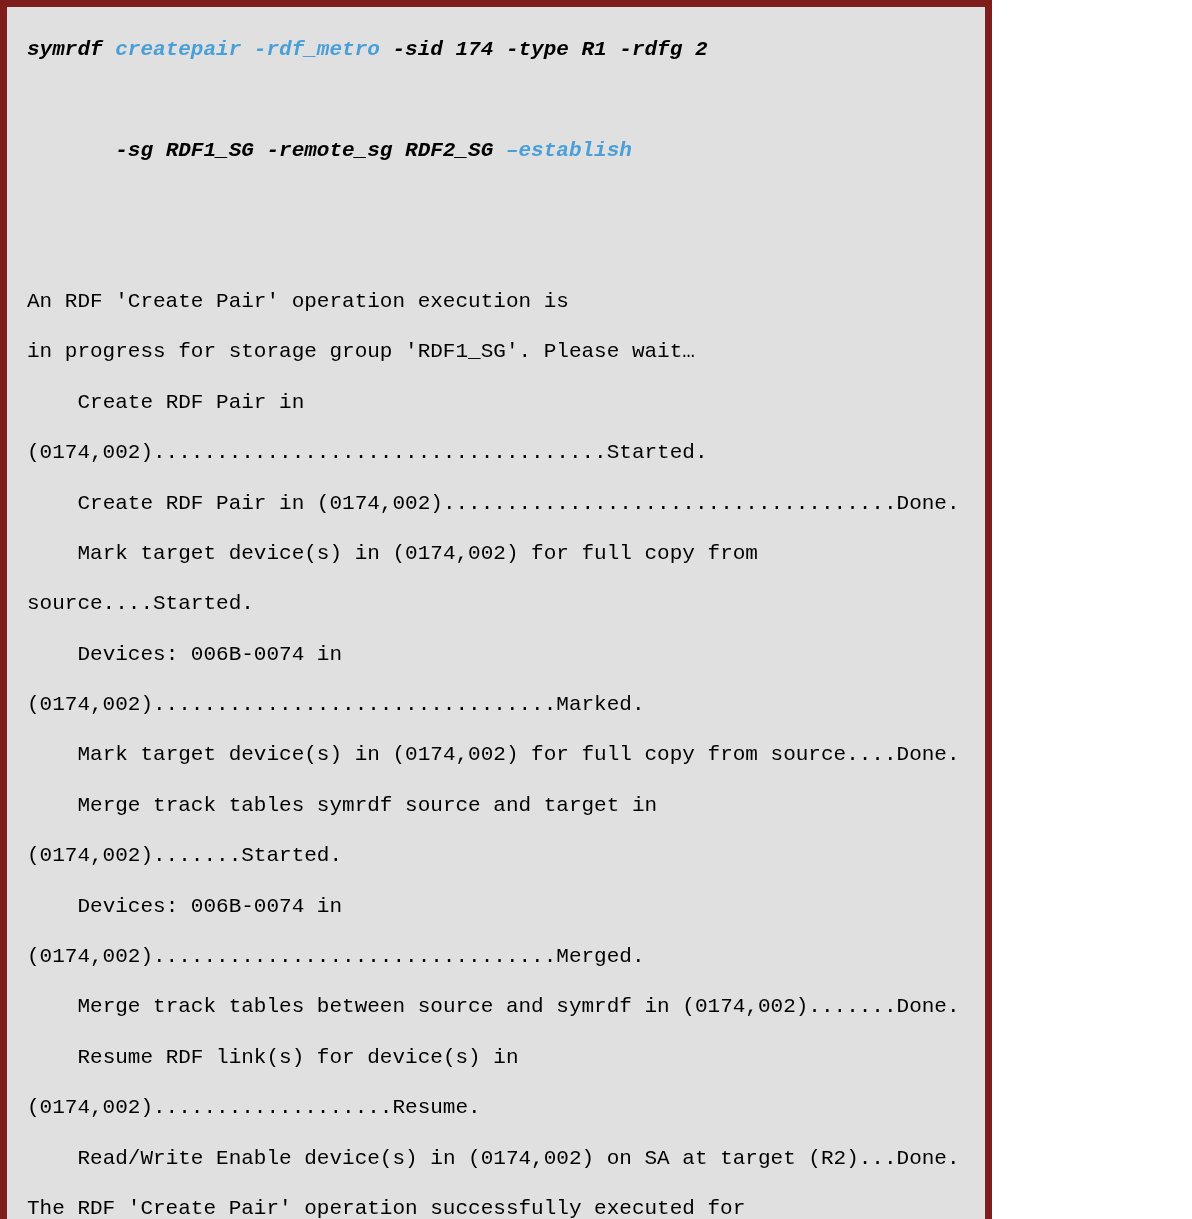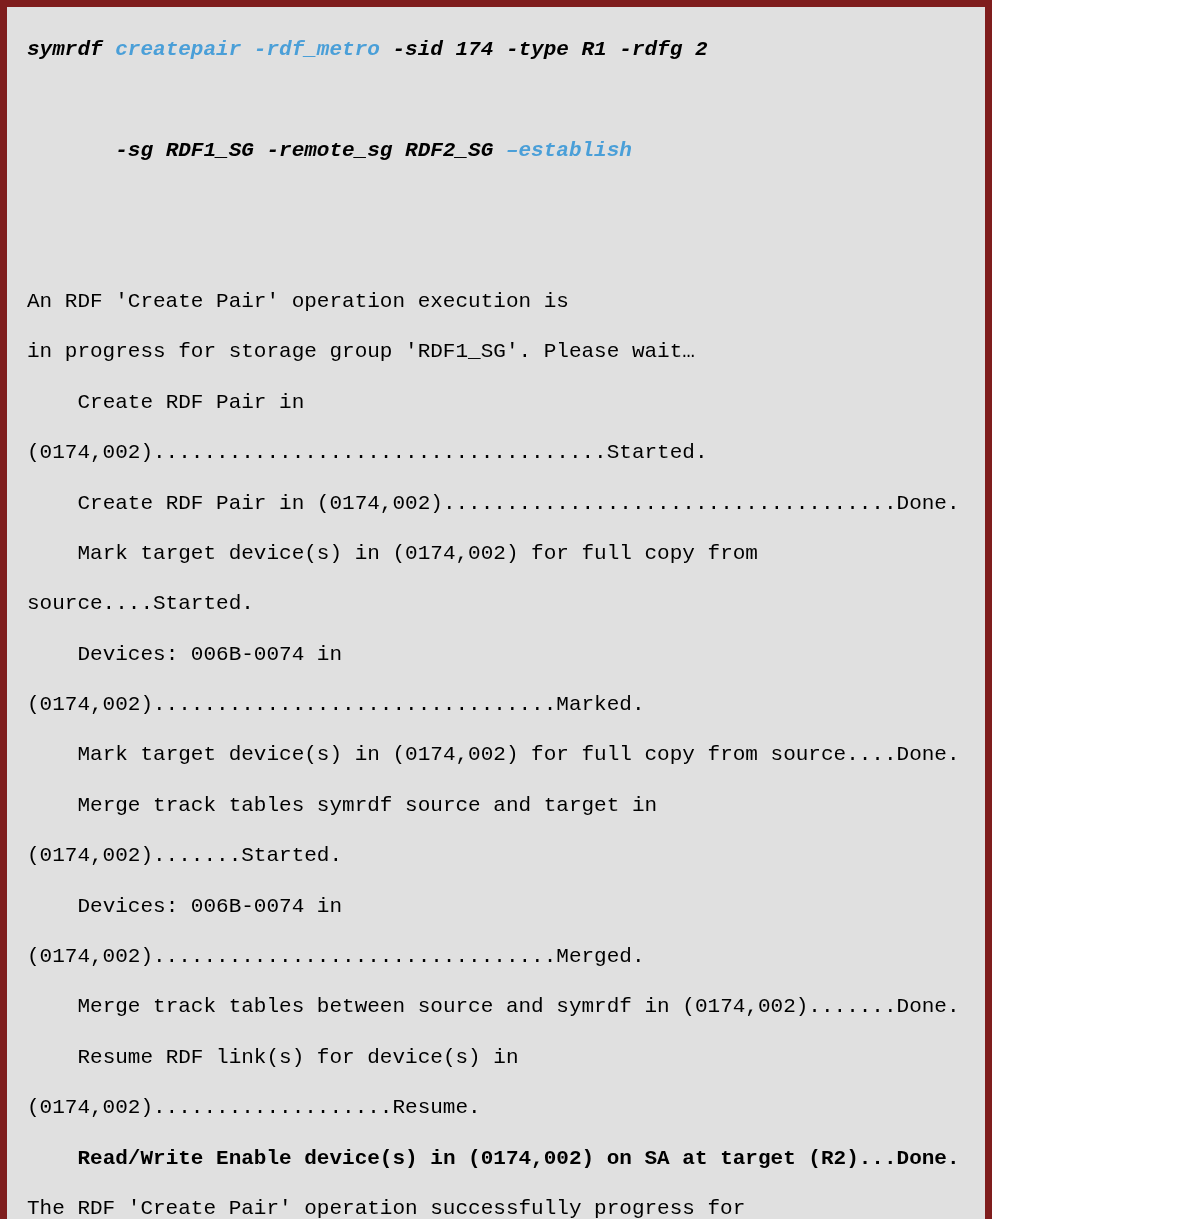--- a/index.html
+++ b/index.html
@@ -24,21 +24,21 @@
       font-style: italic;
       font-weight: bold;
     }
     .cmd-highlight {
       color: #4a9fd8;
     }
     .cmd-highlight2 {
       color: #4a9fd8;
     }
     .bold-line {
-      font-weight: bold;
+      font-weight: normal;
     }
   </style>
 </head>
 <body>
 
 <div class="terminal-block"><span class="cmd-line"><span>symrdf </span><span class="cmd-highlight">createpair -rdf_metro</span><span> -sid 174 -type R1 -rdfg 2</span></span>
 
 <span class="cmd-line"><span>       -sg RDF1_SG -remote_sg RDF2_SG </span><span class="cmd-highlight2">–establish</span></span>
 
 
@@ -51,15 +51,15 @@
 source....Started.</span>
 <span>    Devices: 006B-0074 in (0174,002)................................Marked.</span>
 <span>    Mark target device(s) in (0174,002) for full copy from source....Done.</span>
 <span>    Merge track tables symrdf source and target in
 (0174,002).......Started.</span>
 <span>    Devices: 006B-0074 in (0174,002)................................Merged.</span>
 <span>    Merge track tables between source and symrdf in (0174,002).......Done.</span>
 <span>    Resume RDF link(s) for device(s) in
 (0174,002)...................Resume.</span>
 <span class="bold-line">    Read/Write Enable device(s) in (0174,002) on SA at target (R2)...Done.</span>
-<span>The RDF 'Create Pair' operation successfully progress for</span>
+<span>The RDF 'Create Pair' operation successfully executed for</span>
 <span>storage group 'RDF1_SG'.</span>
 </div>
 
 </body></html>

